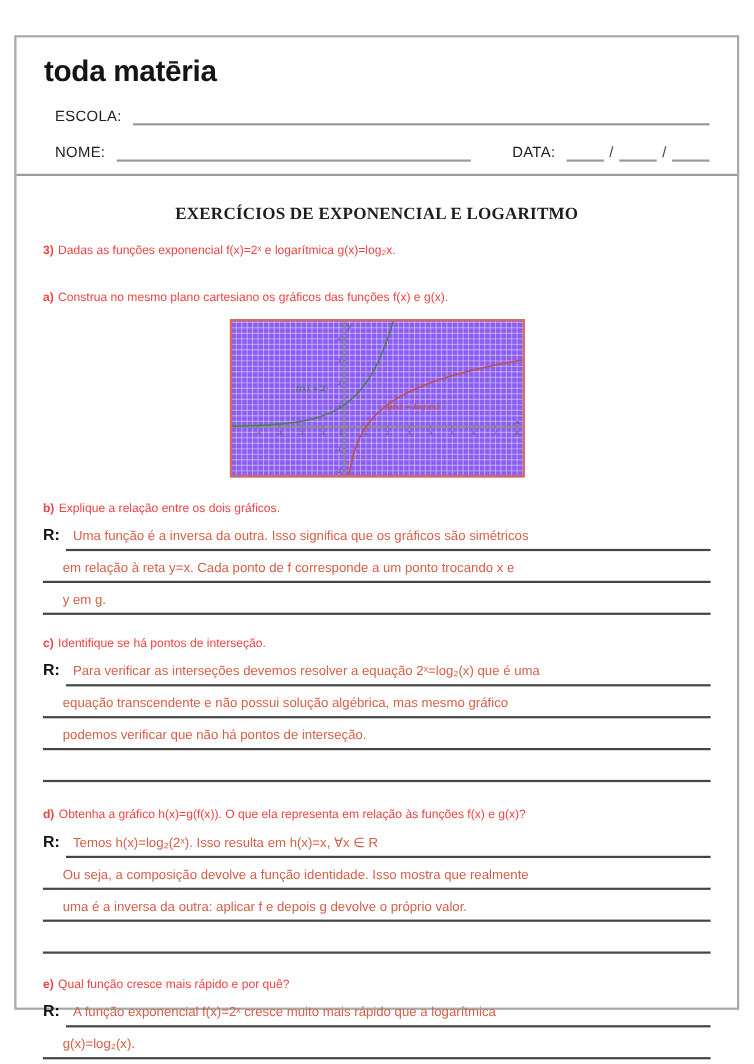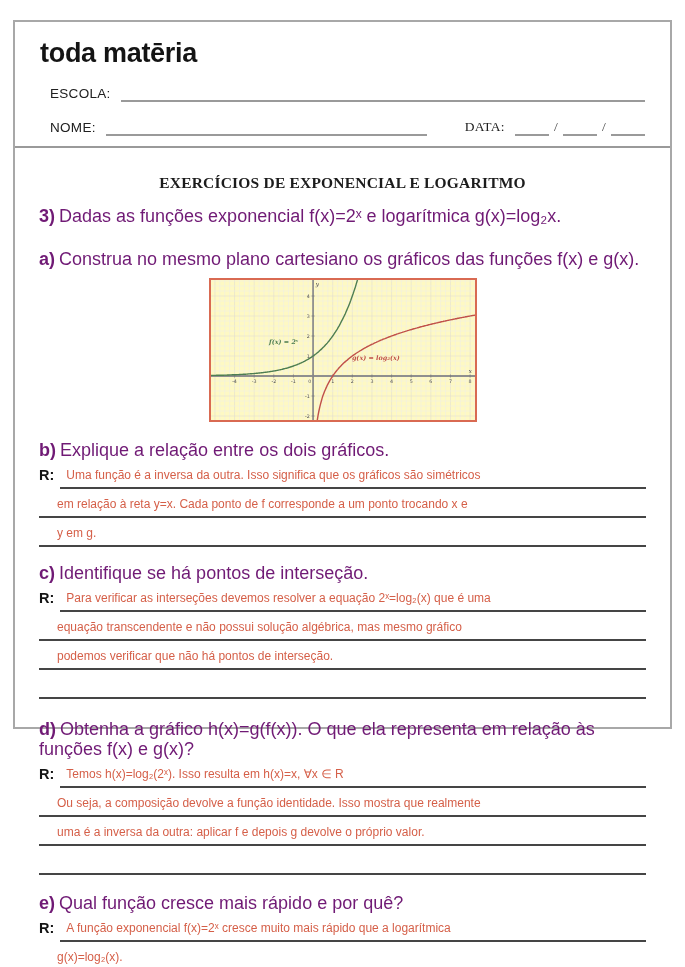--- a/index.html
+++ b/index.html
@@ -1,40 +1,40 @@
 <!DOCTYPE html>
 <html lang="pt-br"><head>
 <meta charset="utf-8">
 <style>
   * { box-sizing: border-box; margin: 0; padding: 0; }
   html,body { width:685px; height:967px; background:#ffffff;
     font-family:"Liberation Sans", sans-serif; color:#262626; }
-  .card { position:absolute; left:13px; top:20px; width:659px; height:709px;
+  .card { position:absolute; left:13px; top:32px; width:659px; height:886px;
     background:#ffffff; border:2px solid #a8a8a8; }
   
   .hdr { padding:14px 25px 0 25px; border-bottom:2px solid #9a9a9a; height:126px; }
   .logo { font-size:27px; font-weight:700; letter-spacing:-0.3px; color:#141414; margin-top:2px; }
   .frow { display:flex; align-items:flex-end; margin-top:17px; font-size:13.5px;
     letter-spacing:0.3px; color:#202020; }
   .flabel { padding-right:10px; padding-bottom:1px; white-space:nowrap;margin-left:10px; }
   .fline { flex:1; border-bottom:2px solid #9a9a9a; height:16px; }
   .fline.short { flex:0 0 34px; }
   .slash { padding:0 5px 1px 5px; color:#444; }
-  .datewrap { display:flex; align-items:flex-end; margin-left:28px;font-family:Liberation Serif, serif; }
+  .datewrap { display:flex; align-items:flex-end; margin-left:28px; }
   
   .content { padding:0 24px; }
   .title { text-align:center; font-weight:700; font-size:15.5px; letter-spacing:0.2px;
     color:#1c1c1c; margin-top:26px;font-family:Liberation Serif, serif; }
-  .q { font-size:18px; line-height:20px; color:#701a75; }
+  .q { font-size:11px; line-height:20px; color:#ef4444; }
   .q .lab { font-weight:700; margin-right:4px; }
   .mt14 { margin-top:14px; } .mt11 { margin-top:23px; } .mt16 { margin-top:16px; }
   .mt20 { margin-top:20px; } .mt18 { margin-top:18px; }
   
   .chart-frame { width:268px; margin:9px auto 0 auto; border:2px solid #d96a52;
-    line-height:0; background:#fef9c3; }
+    line-height:0; background:#8b5cf6; }
   
   .ansrow { display:flex; align-items:stretch; }
   .rlab { font-weight:700; font-size:14.5px; color:#141414; padding:6px 6px 4px 0;
     line-height:18px; white-space:nowrap; }
   .aline { border-bottom:2px solid #454545; color:#d55f48; font-size:12px;
     line-height:18px; min-height:29px; padding:6px 2px 3px 6px; }
   .ansrow .aline { flex:1; }
   .aline.cont { padding-left:18px; }
 </style>
 </head>

